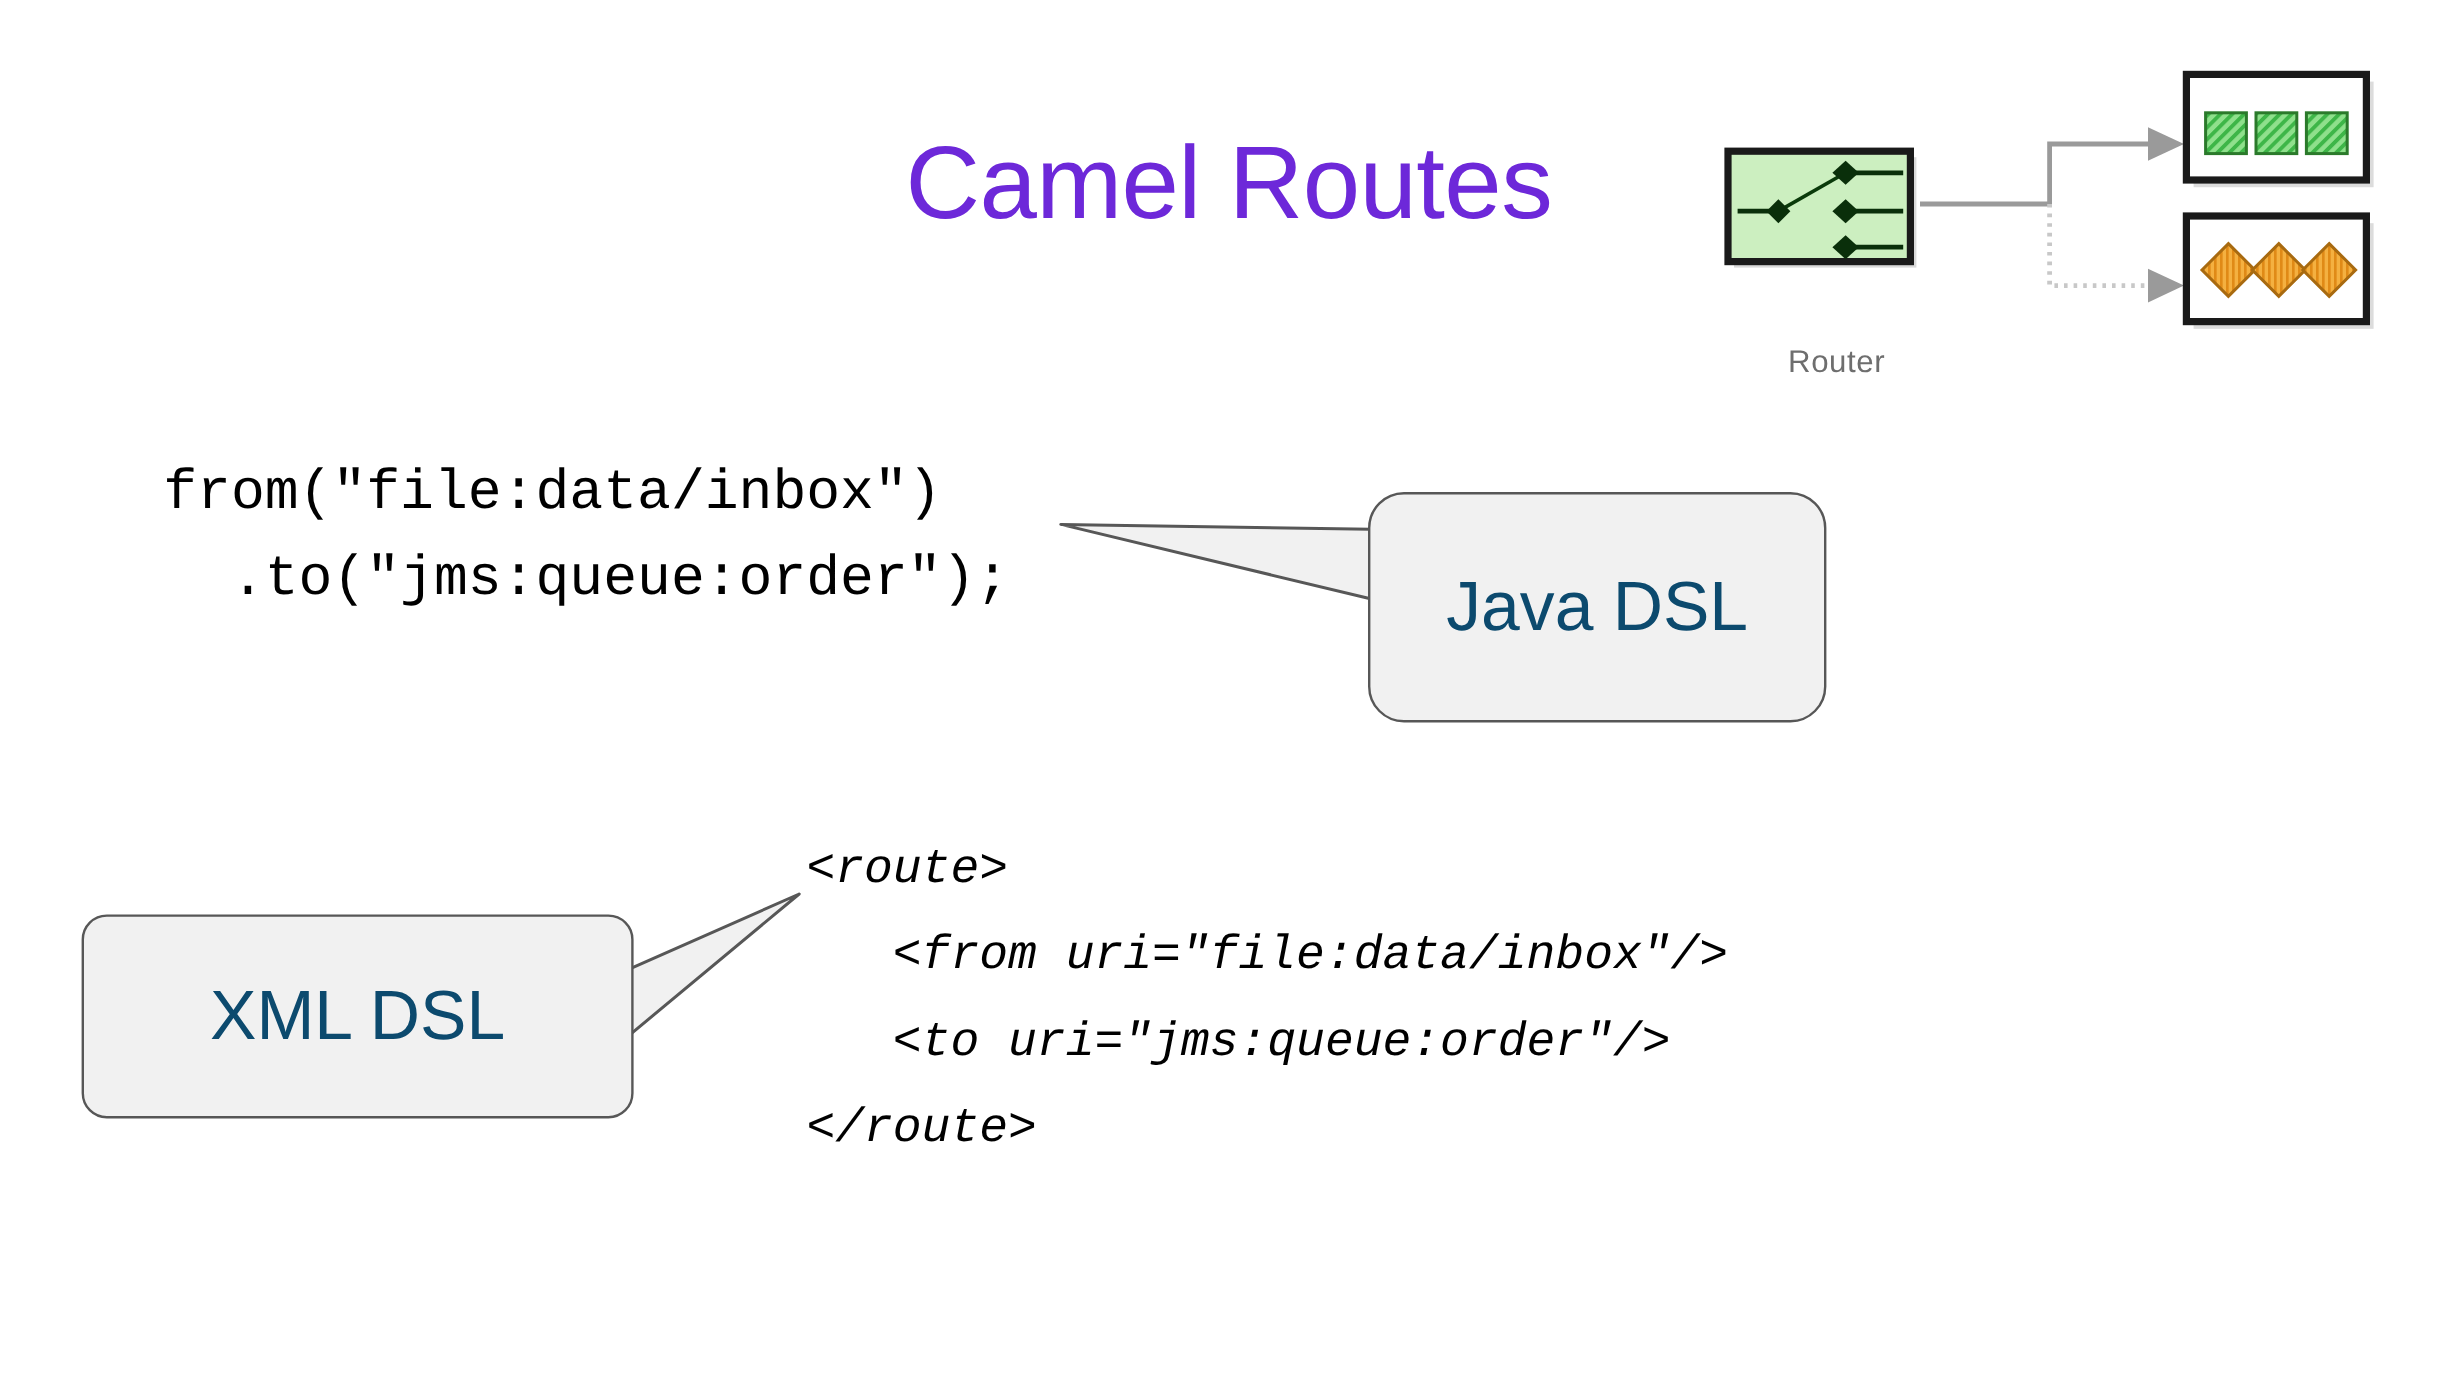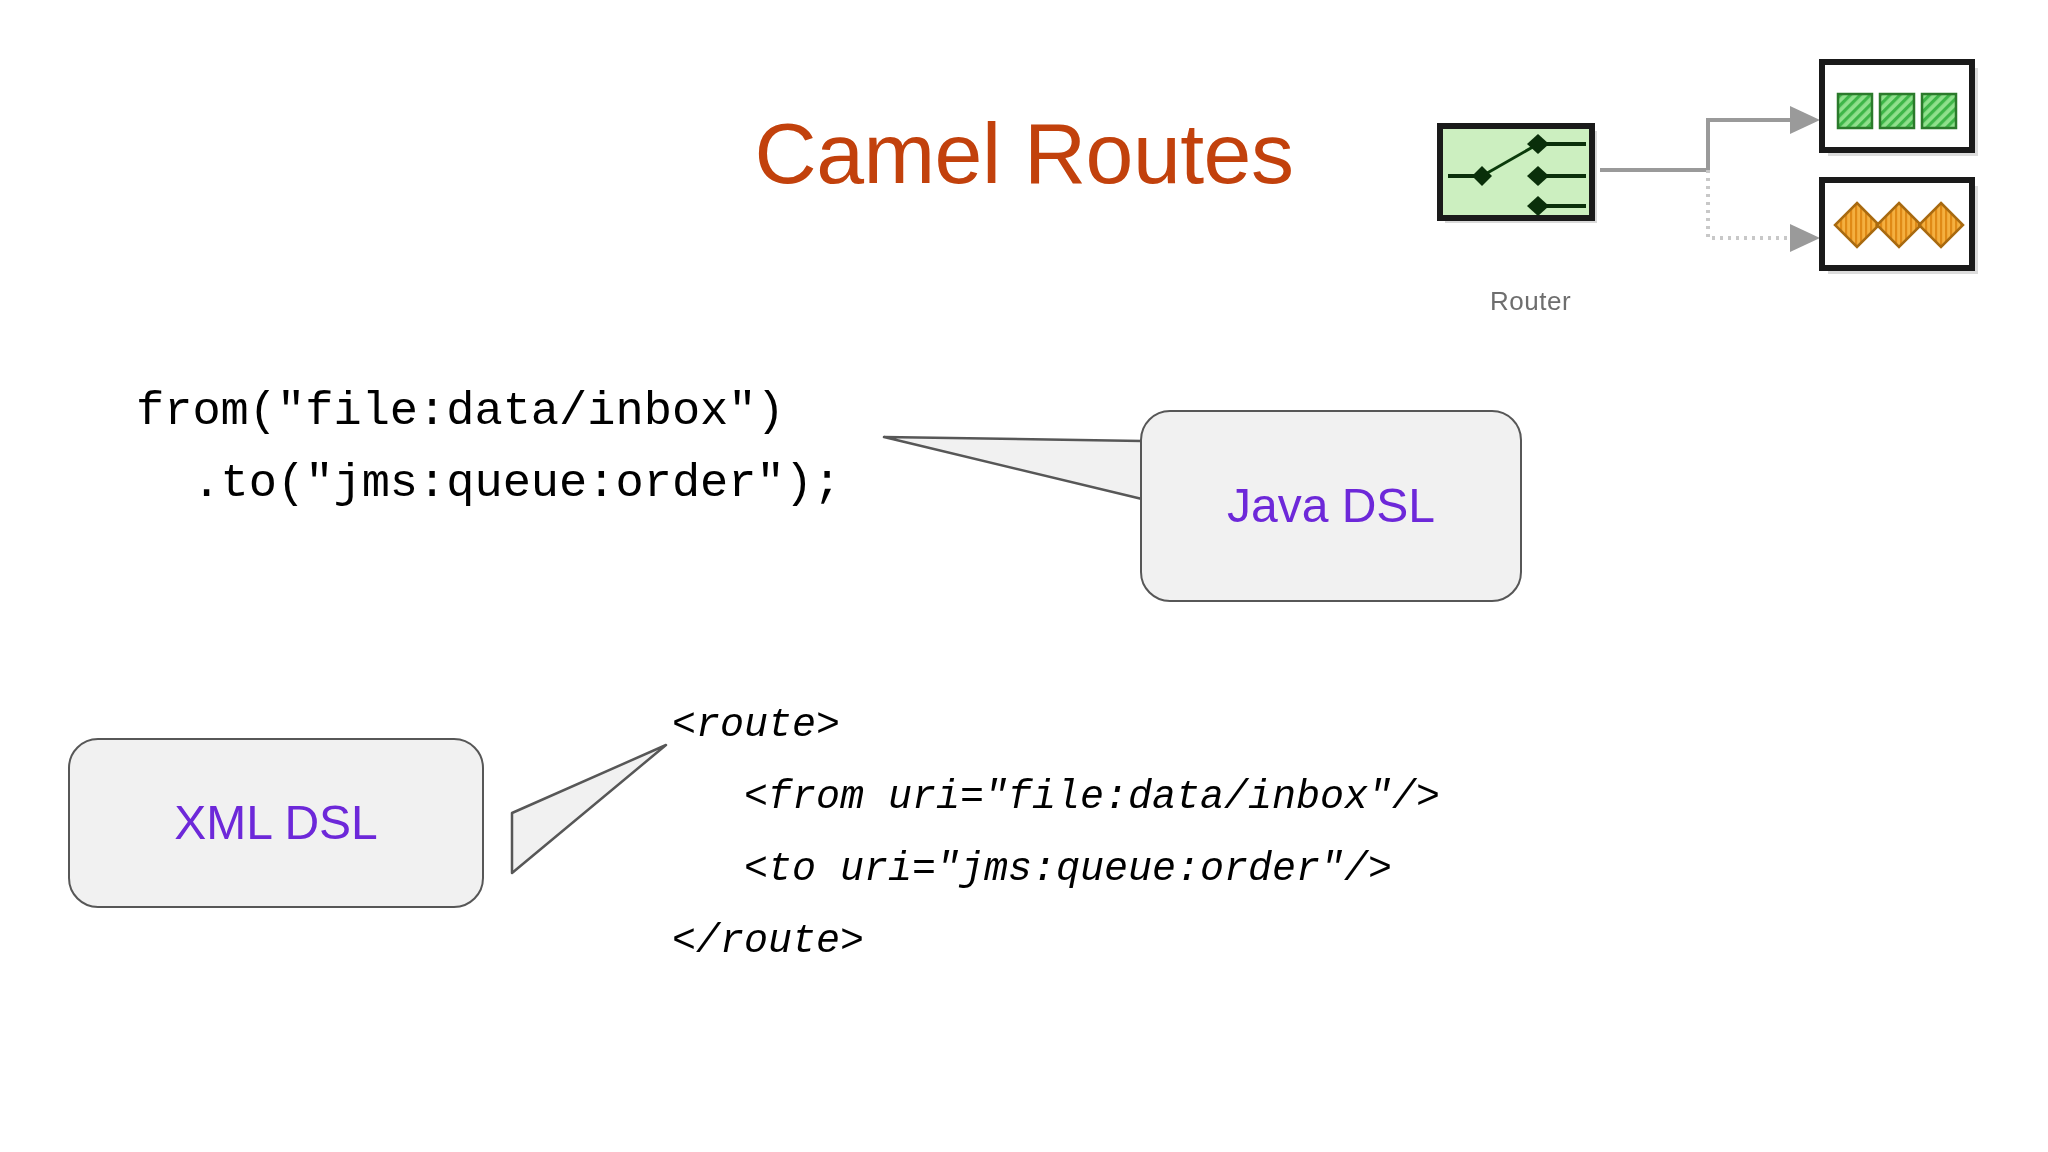--- a/index.html
+++ b/index.html
@@ -19,21 +19,21 @@
   
   .slide-title {
     position: absolute;
     left: 0;
     top: 110px;
     width: 2048px;
     text-align: center;
     font-family: "Liberation Sans", sans-serif;
     font-size: 86px;
     font-weight: 400;
-    color: #c2410c;
+    color: #6d28d9;
     letter-spacing: -0.5px;
     line-height: 1;
   }
 
   
   .code-block {
     position: absolute;
     font-family: "Liberation Mono", "DejaVu Sans Mono", monospace;
     color: #000000;
     white-space: pre;
@@ -60,36 +60,37 @@
     border: 2px solid #575757;
     border-radius: 30px;
     display: flex;
     align-items: center;
     justify-content: center;
     box-sizing: border-box;
     z-index: 3;
   }
   .callout-label {
     font-family: "Liberation Sans", sans-serif;
-    font-size: 48px;
+    font-size: 58px;
     font-weight: 400;
-    color: #6d28d9;
+    color: #0c4a6e;
     line-height: 1;
   }
   #callout-java {
     left: 1140px;
     top: 410px;
     width: 382px;
     height: 192px;
   }
   #callout-xml {
     left: 68px;
-    top: 738px;
-    width: 416px;
+    top: 762px;
+    width: 460px;
     height: 170px;
+    border-radius: 21px;
   }
   .callout-tail {
     position: absolute;
     z-index: 2;
     overflow: visible;
   }
   #tail-java { left: 880px; top: 415px; }
   #tail-xml  { left: 430px; top: 725px; }
 
   

